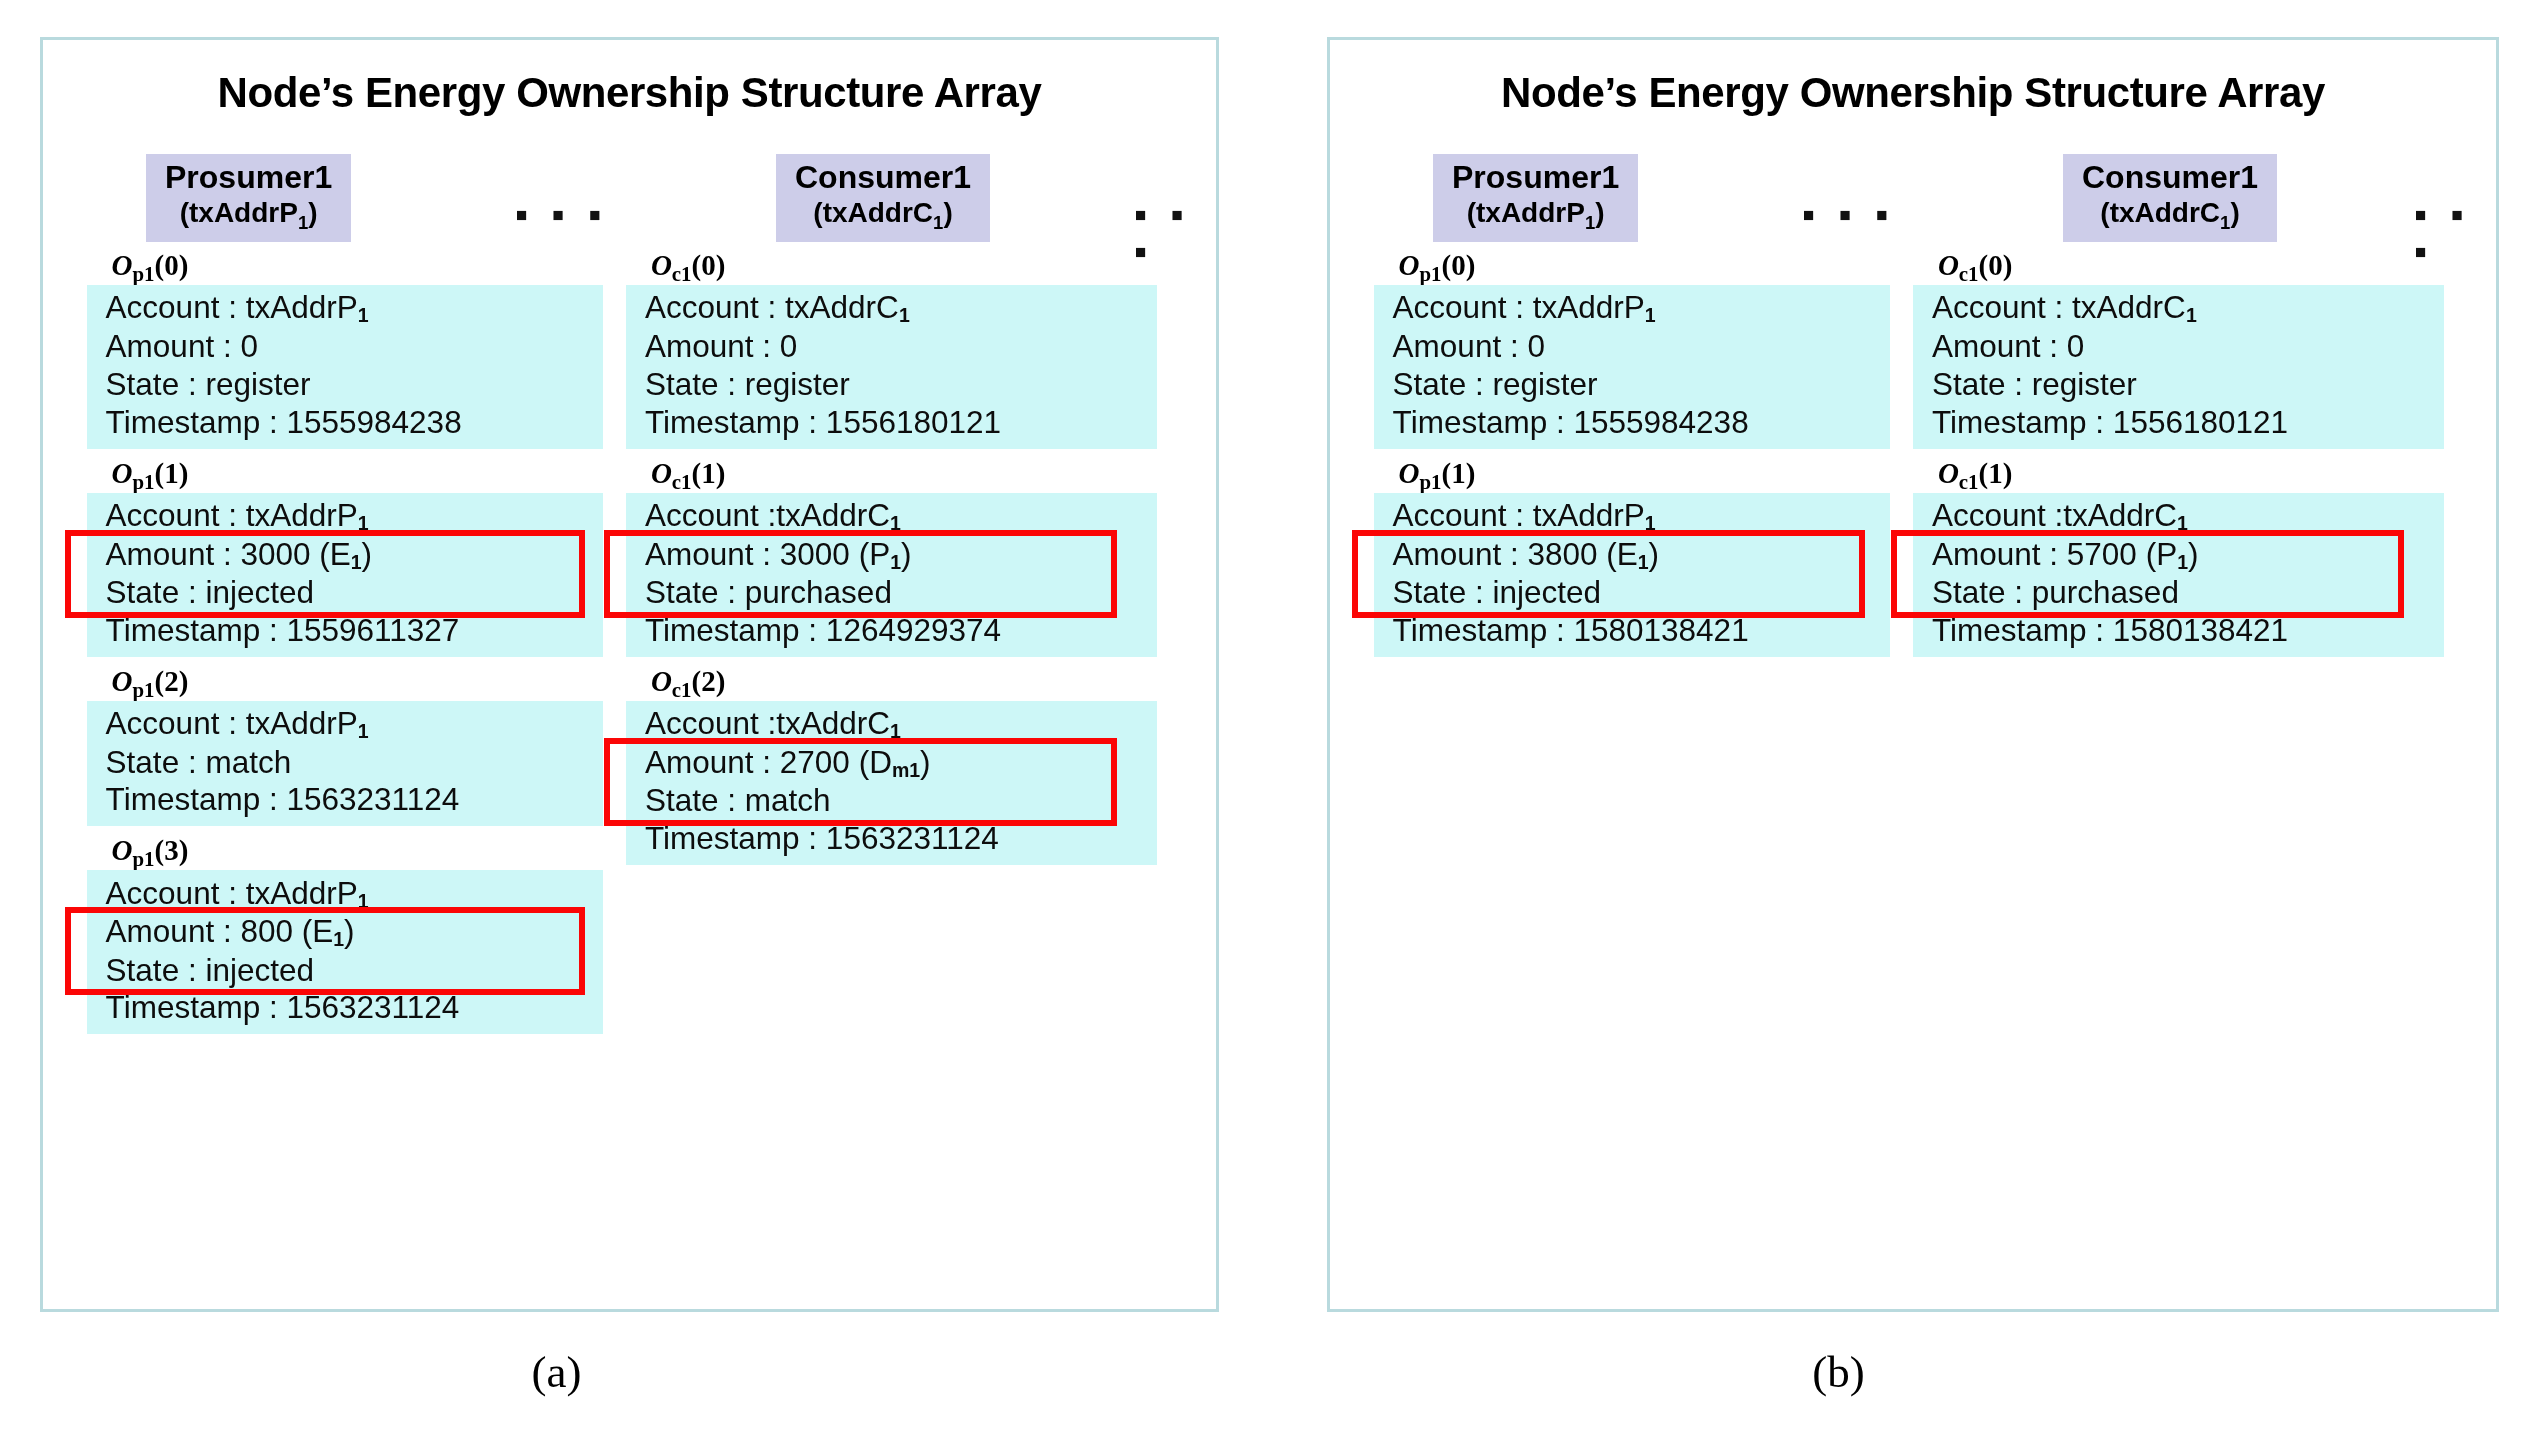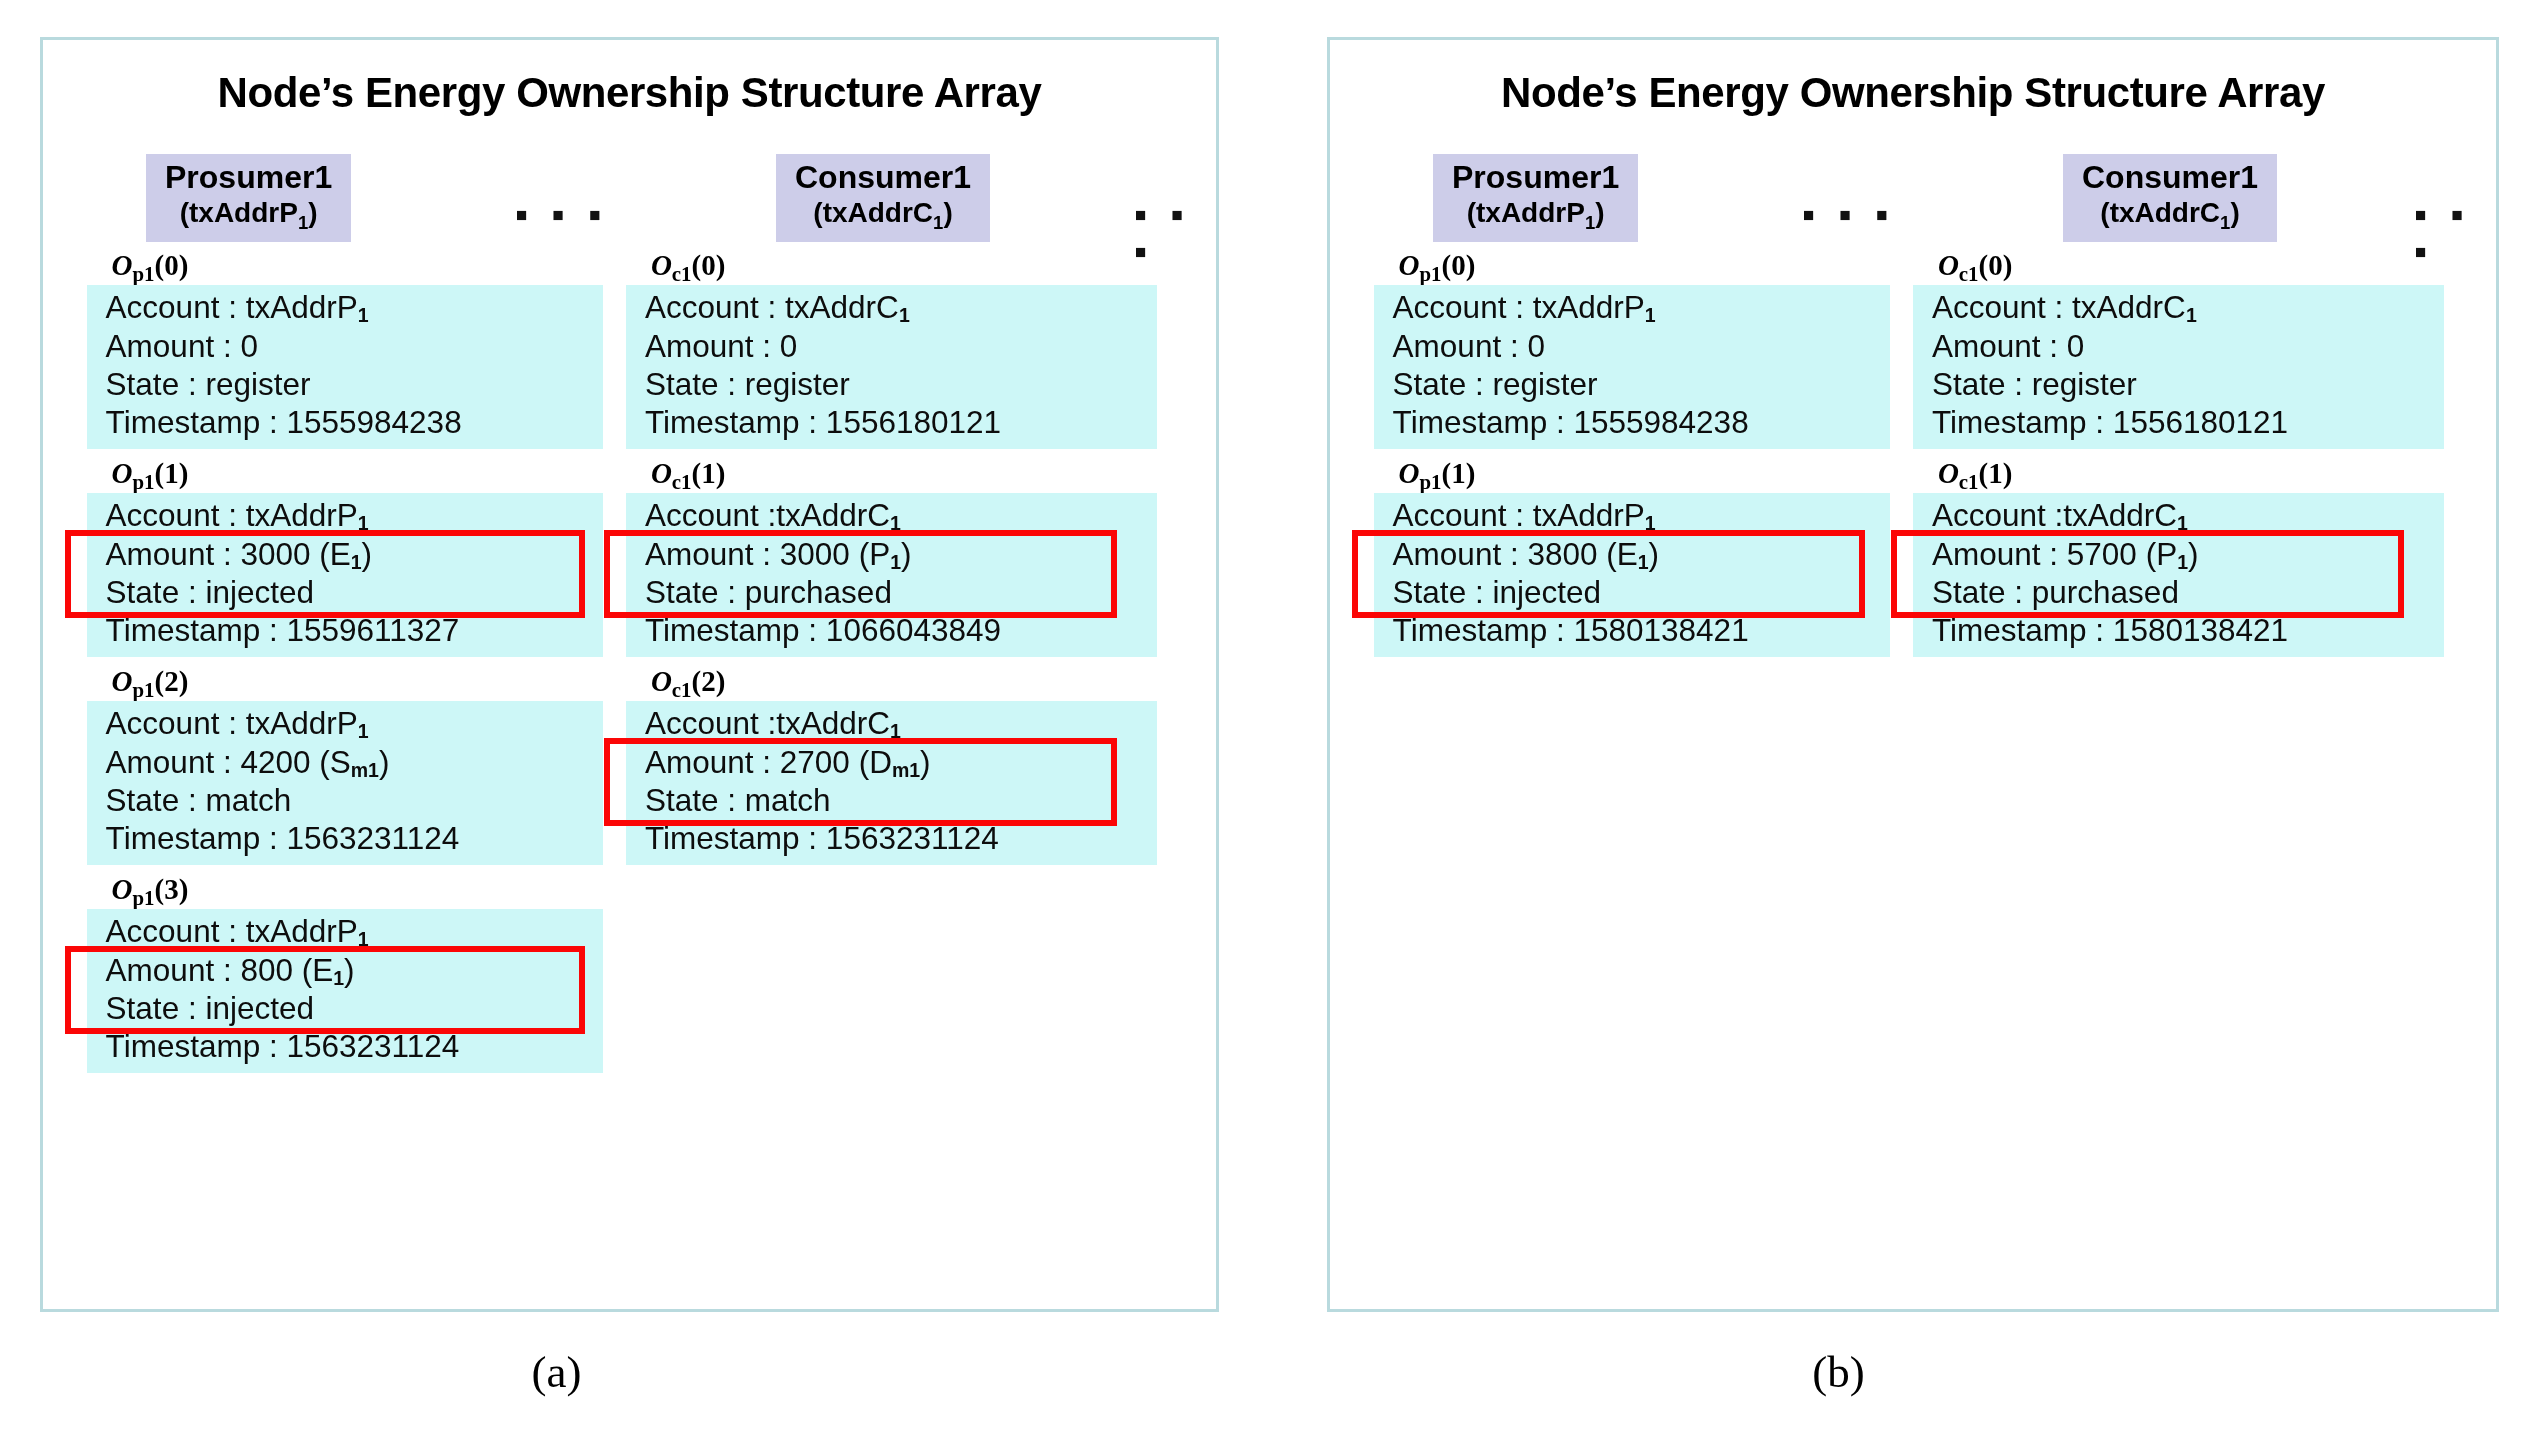--- a/index.html
+++ b/index.html
@@ -156,21 +156,20 @@
           <div class="line">State : injected</div>
           <div class="line">Timestamp : 1559611327</div>
           <div class="hl-box" style="left:-22px;top:37px;width:520px;height:88px;"></div>
         </div>
       </div>
 
       <div class="record">
         <div class="rec-label"><span class="oi">O</span><span class="sb">p1</span><span class="idx">(2)</span></div>
         <div class="rec-body">
           <div class="line"><span>Account : txAddrP</span><sub>1</sub></div>
-          <div class="line"><span>Amount : 4200 (S</span><sub>m1</sub><span>)</span></div>
           <div class="line">State : match</div>
           <div class="line">Timestamp : 1563231124</div>
         </div>
       </div>
 
       <div class="record">
         <div class="rec-label"><span class="oi">O</span><span class="sb">p1</span><span class="idx">(3)</span></div>
         <div class="rec-body">
           <div class="line"><span>Account : txAddrP</span><sub>1</sub></div>
           <div class="line"><span>Amount : 800 (E</span><sub>1</sub><span>)</span></div>
@@ -191,21 +190,21 @@
           <div class="line">Timestamp : 1556180121</div>
         </div>
       </div>
 
       <div class="record">
         <div class="rec-label"><span class="oi">O</span><span class="sb">c1</span><span class="idx">(1)</span></div>
         <div class="rec-body">
           <div class="line"><span>Account :txAddrC</span><sub>1</sub></div>
           <div class="line"><span>Amount : 3000 (P</span><sub>1</sub><span>)</span></div>
           <div class="line">State : purchased</div>
-          <div class="line">Timestamp : 1066043849</div>
+          <div class="line">Timestamp : 1264929374</div>
           <div class="hl-box" style="left:-22px;top:37px;width:513px;height:88px;"></div>
         </div>
       </div>
 
       <div class="record">
         <div class="rec-label"><span class="oi">O</span><span class="sb">c1</span><span class="idx">(2)</span></div>
         <div class="rec-body">
           <div class="line"><span>Account :txAddrC</span><sub>1</sub></div>
           <div class="line"><span>Amount : 2700 (D</span><sub>m1</sub><span>)</span></div>
           <div class="line">State : match</div>

